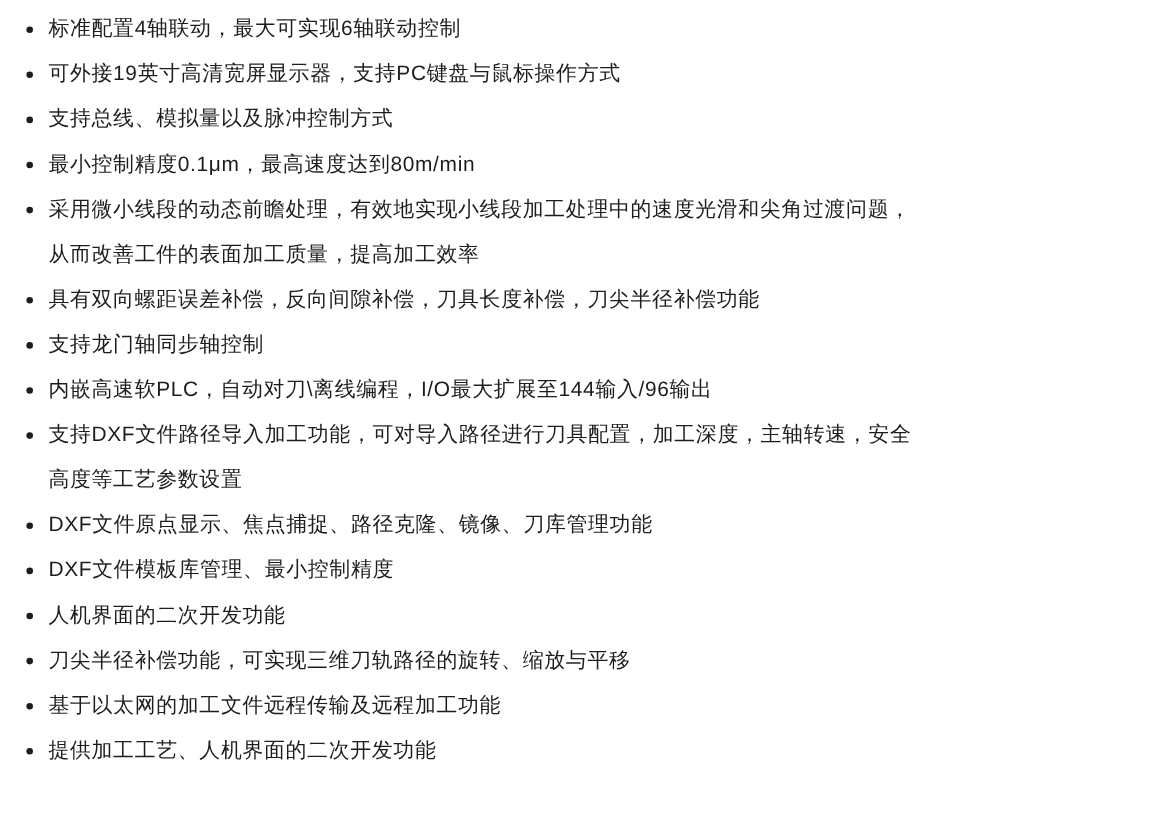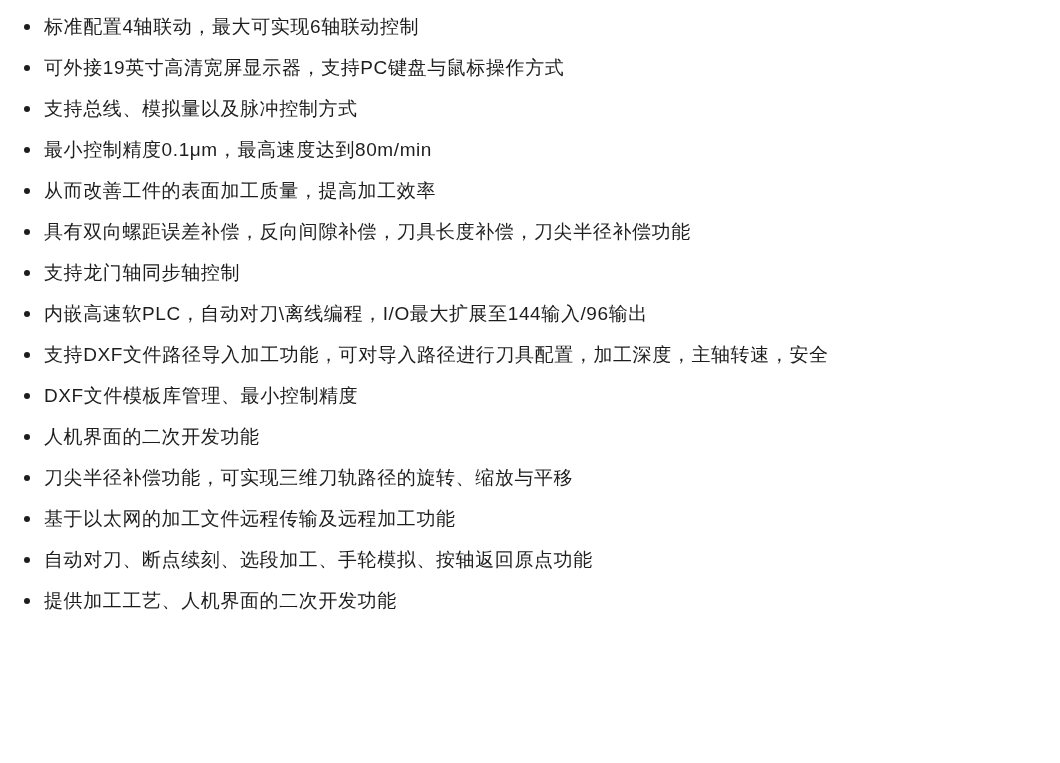--- a/index.html
+++ b/index.html
@@ -73,20 +73,21 @@
         <span class="cont">支持总线、模拟量以及脉冲控制方式</span>
       </span>
     </li>
     <li>
       <span class="li-text">
         <span class="cont">最小控制精度0.1μm，最高速度达到80m/min</span>
       </span>
     </li>
     <li>
       <span class="li-text">
+        <span class="cont">采用微小线段的动态前瞻处理，有效地实现小线段加工处理中的速度光滑和尖角过渡问题，</span>
         <span class="cont">从而改善工件的表面加工质量，提高加工效率</span>
       </span>
     </li>
     <li>
       <span class="li-text">
         <span class="cont">具有双向螺距误差补偿，反向间隙补偿，刀具长度补偿，刀尖半径补偿功能</span>
       </span>
     </li>
     <li>
       <span class="li-text">
@@ -94,20 +95,26 @@
       </span>
     </li>
     <li>
       <span class="li-text">
         <span class="cont">内嵌高速软PLC，自动对刀\离线编程，I/O最大扩展至144输入/96输出</span>
       </span>
     </li>
     <li>
       <span class="li-text">
         <span class="cont">支持DXF文件路径导入加工功能，可对导入路径进行刀具配置，加工深度，主轴转速，安全</span>
+        <span class="cont">高度等工艺参数设置</span>
+      </span>
+    </li>
+    <li>
+      <span class="li-text">
+        <span class="cont">DXF文件原点显示、焦点捕捉、路径克隆、镜像、刀库管理功能</span>
       </span>
     </li>
     <li>
       <span class="li-text">
         <span class="cont">DXF文件模板库管理、最小控制精度</span>
       </span>
     </li>
     <li>
       <span class="li-text">
         <span class="cont">人机界面的二次开发功能</span>
@@ -118,22 +125,17 @@
         <span class="cont">刀尖半径补偿功能，可实现三维刀轨路径的旋转、缩放与平移</span>
       </span>
     </li>
     <li>
       <span class="li-text">
         <span class="cont">基于以太网的加工文件远程传输及远程加工功能</span>
       </span>
     </li>
     <li>
       <span class="li-text">
-        <span class="cont">自动对刀、断点续刻、选段加工、手轮模拟、按轴返回原点功能</span>
-      </span>
-    </li>
-    <li>
-      <span class="li-text">
         <span class="cont">提供加工工艺、人机界面的二次开发功能</span>
       </span>
     </li>
   </ul>
 </div>
 
 </body></html>

